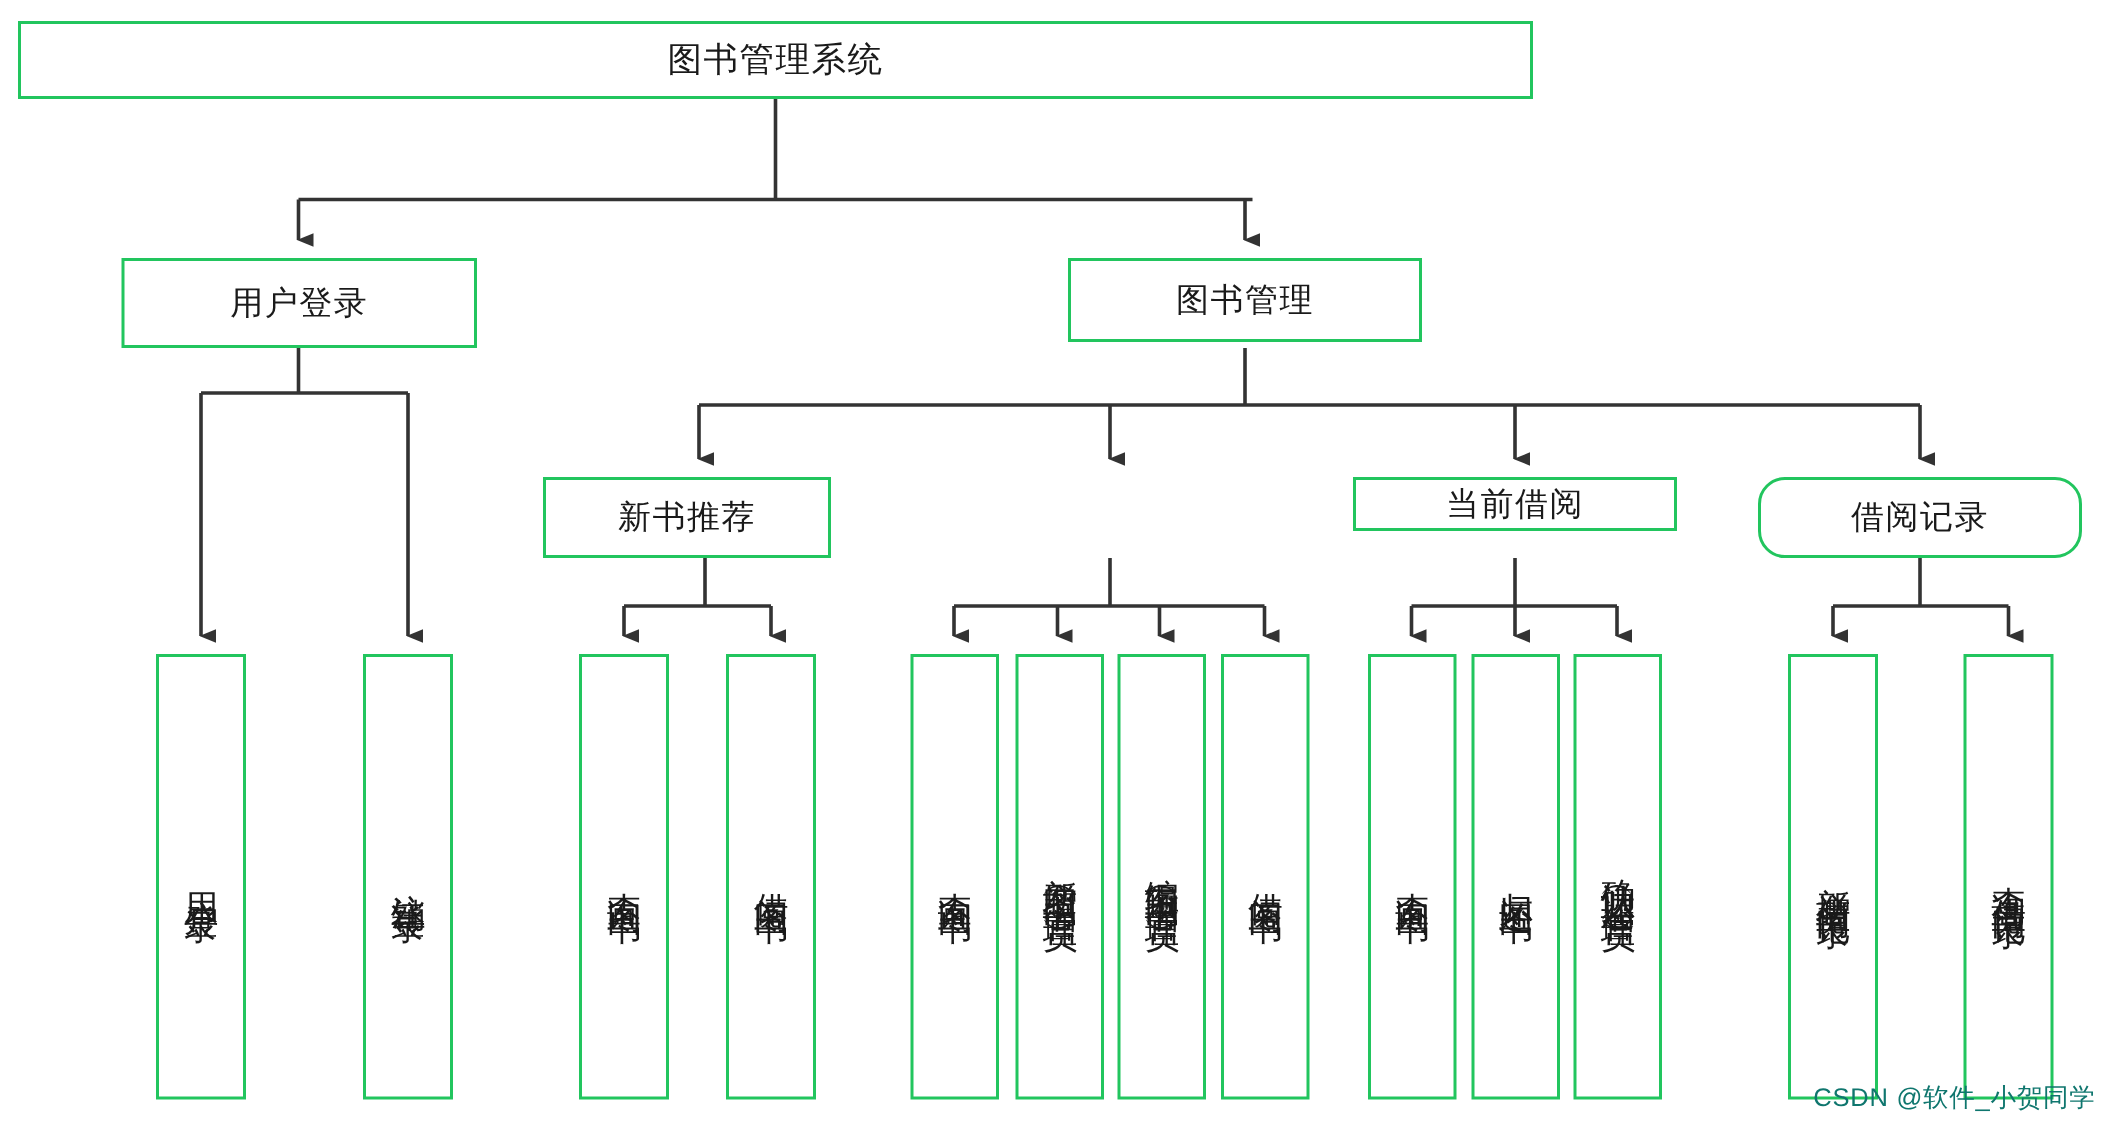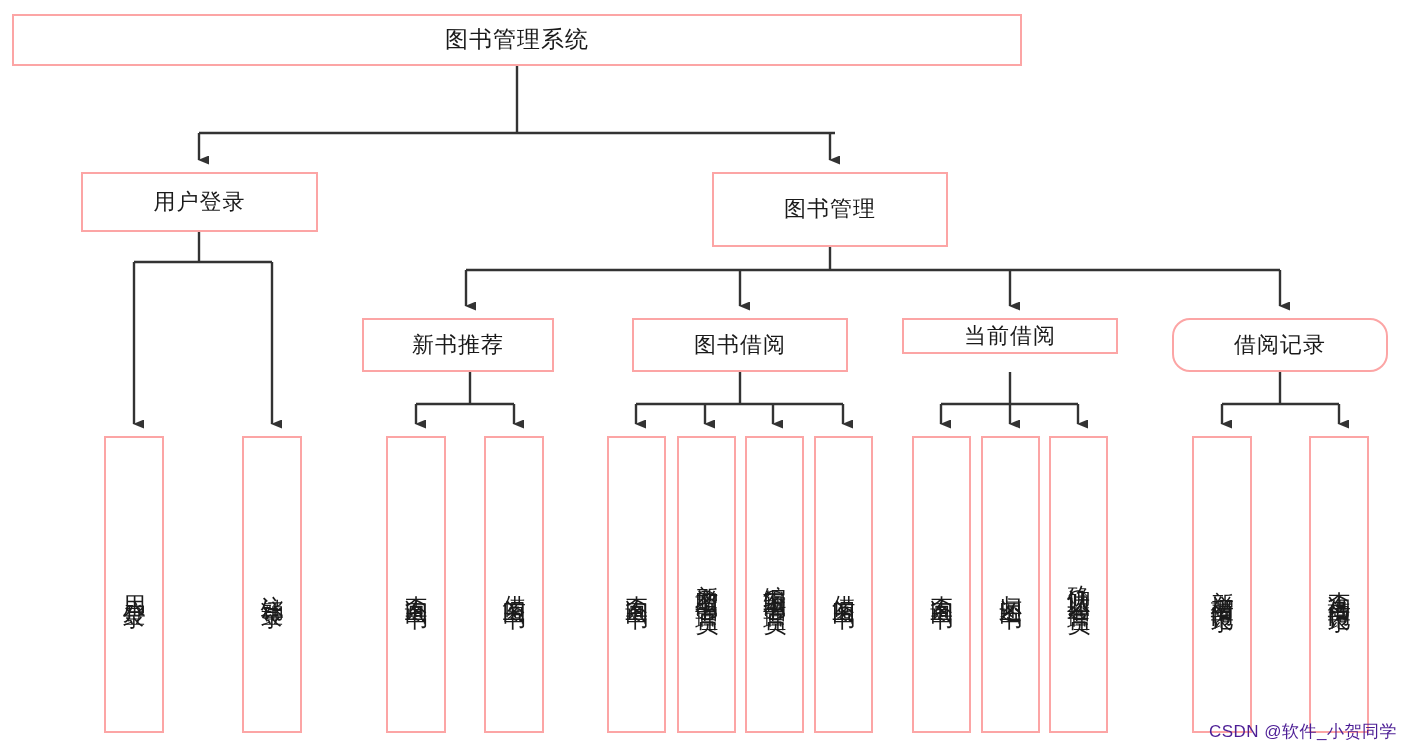--- a/index.html
+++ b/index.html
@@ -10,21 +10,21 @@
     font-family:"Liberation Sans","DejaVu Sans",sans-serif;
     overflow:hidden;
   }
   #canvas{position:relative;width:1405px;height:747px;overflow:hidden;background:#fff;}
   #edges{position:absolute;left:0;top:0;width:1405px;height:747px;}
 
   .node{
     position:absolute;
     box-sizing:border-box;
     background:#ffffff;
-    border:2px solid #fca5a5;
+    border:2px solid #22c55e;
     display:flex;
     align-items:center;
     justify-content:center;
     color:#1a1a1a;
     letter-spacing:1px;
   }
   .node.h{            
     font-size:22px;
     line-height:1.2;
     white-space:nowrap;
@@ -42,21 +42,21 @@
   .node.v .vtxt{
     writing-mode:vertical-rl;
     text-orientation:upright;
     display:block;
     text-align:center;
   }
   .watermark{
     position:absolute;
     right:8px;bottom:4px;
     font-size:17px;
-    color:#4c1d95;
+    color:#0f766e;
     letter-spacing:0.5px;
     white-space:nowrap;
     pointer-events:none;
   }
 </style>
 </head>
 <body>
 
 <div id="canvas">
 
@@ -106,24 +106,23 @@
       <path d="M1280,372 L1280,404"></path>
       <path d="M1222,404 L1339,404"></path>
       <path d="M1222,404 L1222,424" marker-end="url(#arw)"></path>
       <path d="M1339,404 L1339,424" marker-end="url(#arw)"></path>
     </g>
   </svg>
 
   <div class="node h root" style="left:12px;top:14px;width:1010px;height:52px;">图书管理系统</div>
 
   <div class="node h" style="left:81px;top:172px;width:237px;height:60px;">用户登录</div>
-  <div class="node h" style="left:712px;top:172px;width:236px;height:75px;text-align:right;">图书管理</div>
+  <div class="node h" style="left:712px;top:172px;width:236px;height:56px;text-align:right;">图书管理</div>
 
   <div class="node h" style="left:362px;top:318px;width:192px;height:54px;">新书推荐</div>
-  <div class="node h" style="left:632px;top:318px;width:216px;height:54px;">图书借阅</div>
   <div class="node h" style="left:902px;top:318px;width:216px;height:36px;">当前借阅</div>
   <div class="node h" style="left:1172px;top:318px;width:216px;height:54px;border-radius:18px;">借阅记录</div>
 
   <div class="node v" style="left:104px;top:436px;width:60px;height:297px;">
     <span class="vtxt">用户登录</span>
   </div>
   <div class="node v" style="left:242px;top:436px;width:60px;height:297px;">
     <span class="vtxt">注销登录</span>
   </div>
 

